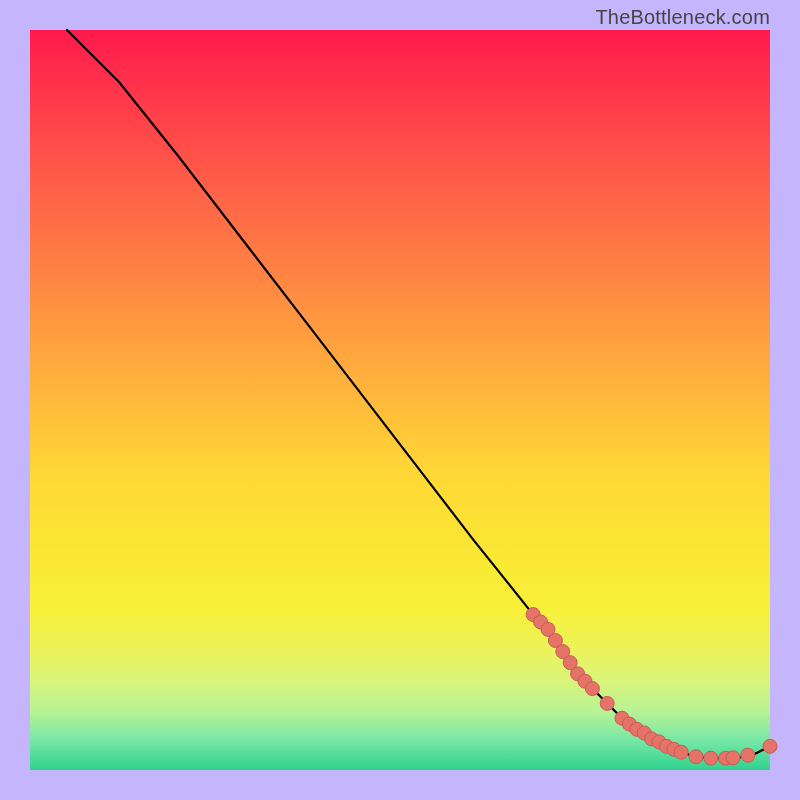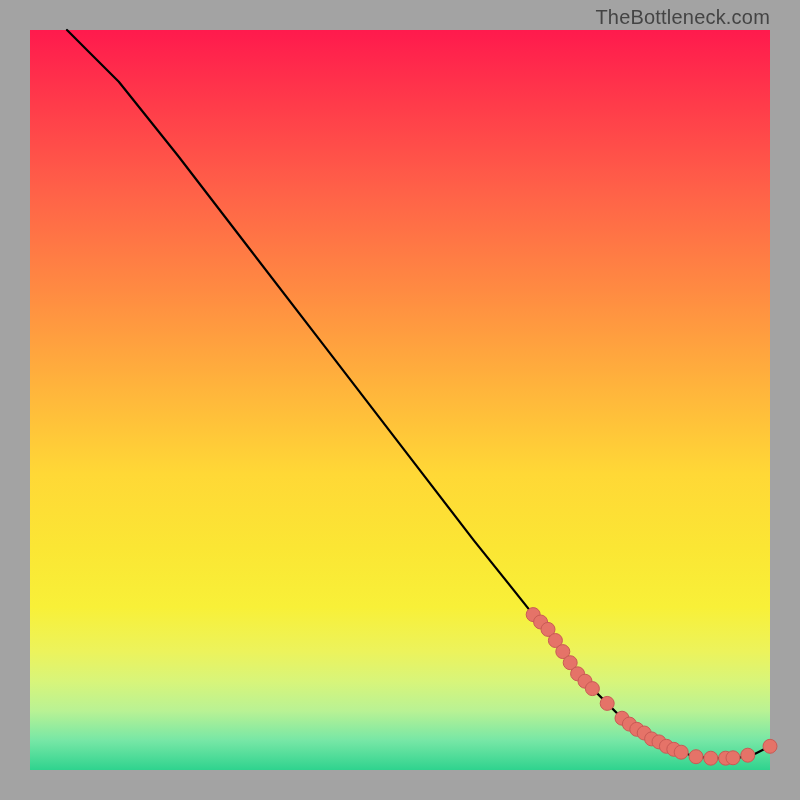--- a/index.html
+++ b/index.html
@@ -8,21 +8,21 @@
     width: 800px;
     height: 800px;
     background: #000;
     font-family: Arial, Helvetica, sans-serif;
     overflow: hidden;
   }
   .frame {
     position: relative;
     width: 800px;
     height: 800px;
-    background: #a3a3a3;
+    background: #c4b5fd;
   }
   .plot-area {
     position: absolute;
     left: 30px;
     top: 30px;
     width: 740px;
     height: 740px;
     background: linear-gradient(to bottom,
       #ff1a4d 0%,
       #ff3b4a 10%,

